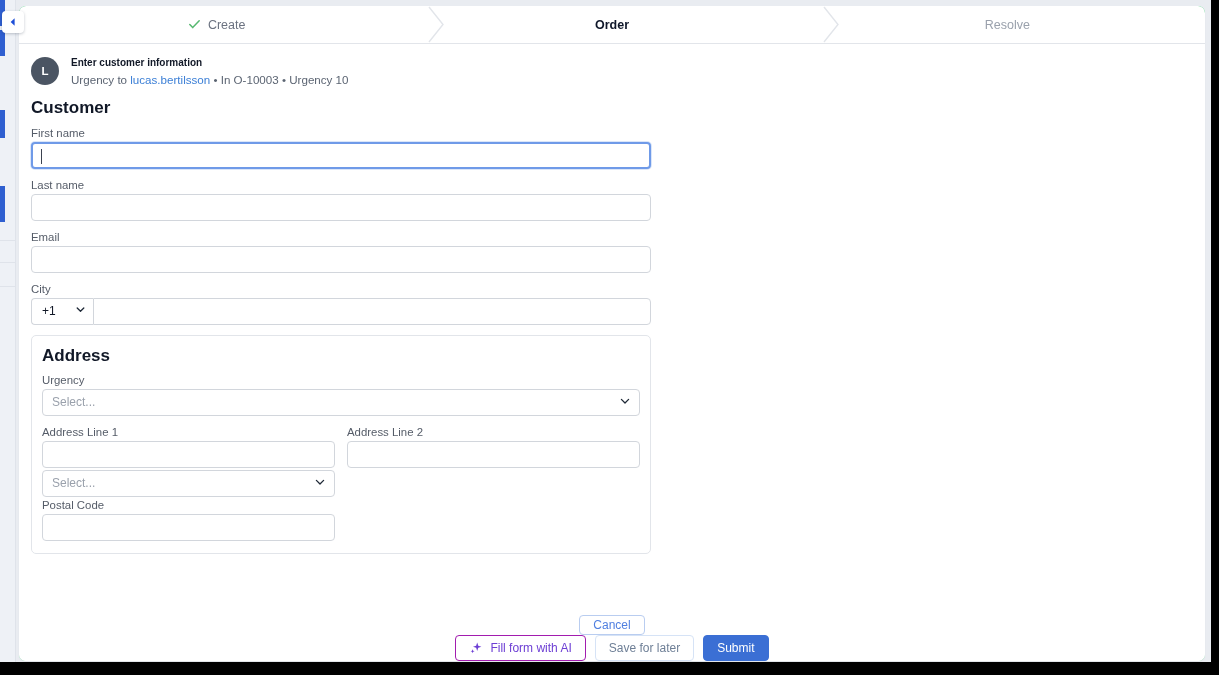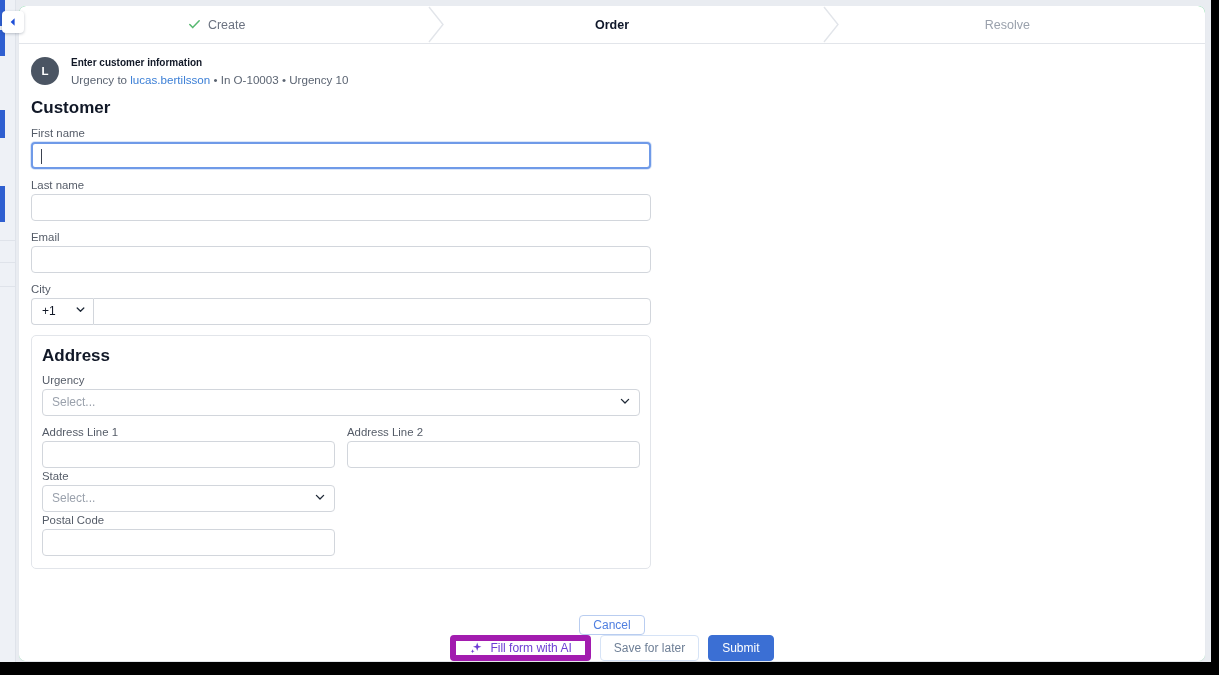--- a/index.html
+++ b/index.html
@@ -291,21 +291,21 @@
     padding: 0 13px;
     cursor: pointer;
     background: #ffffff;
     white-space: nowrap;
   }
   .btn-cancel {
     border: 1px solid #b9cdf0;
     color: #4f7fe0;
   }
   .btn-ai {
-    border: 6px solid #a21caf;
+    border: 1px solid #a21caf;
     color: #6d3fd4;
   }
   .btn-save {
     border: 1px solid #d6e3f6;
     color: #6e7f96;
   }
   .btn-submit {
     border: 1px solid #3b6fd4;
     background: #3b6fd4;
     color: #ffffff;
@@ -442,21 +442,20 @@
               <input class="text-input" type="text" value="" style="">
             </div>
             <div class="col">
               <label class="field-label">Address Line 2</label>
               <input class="text-input" type="text" value="" style="">
             </div>
           </div>
 
           <div class="two-col">
             <div class="col">
-              <label class="field-label">State</label>
               <div class="select-box">
                 <span>Select...</span>
                 <span>
                   <svg width="12" height="12" viewBox="0 0 12 12">
                     <path d="M2.4 4.4 L6 8 L9.6 4.4" stroke="#1f2937" stroke-width="1.3" fill="none" stroke-linecap="round" stroke-linejoin="round"></path>
                   </svg>
                 </span>
               </div>
             </div>
           </div>

